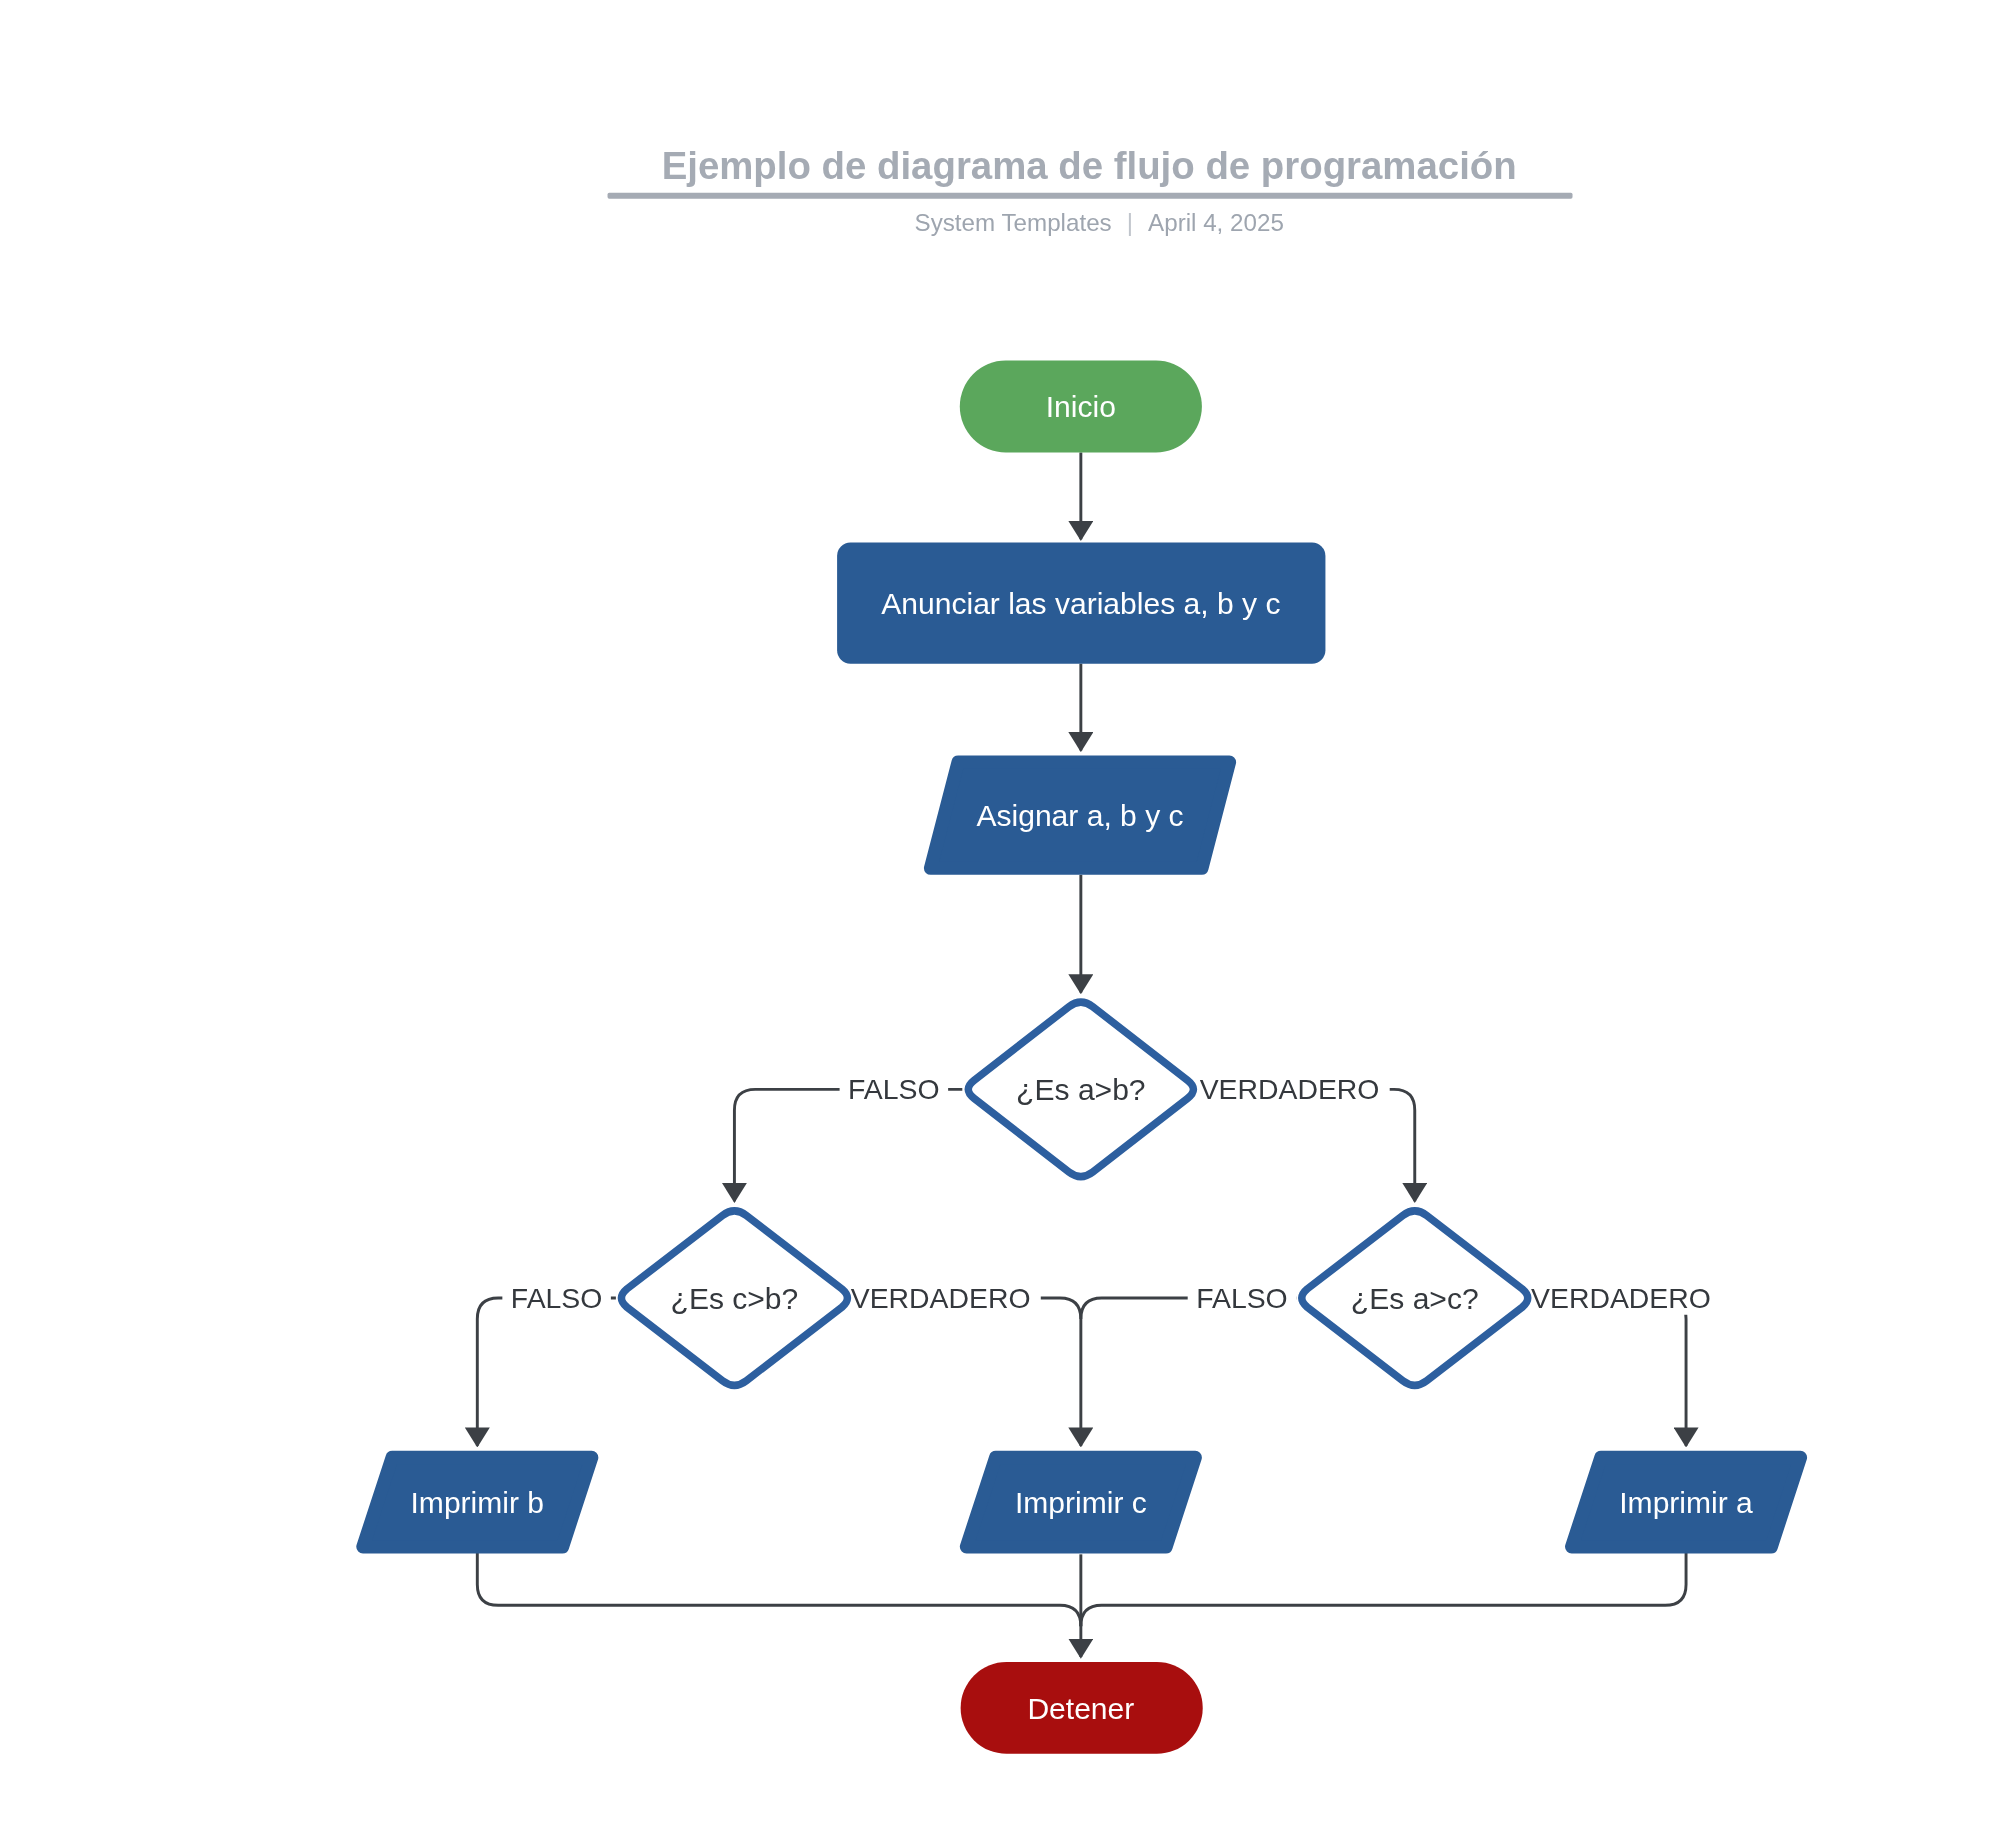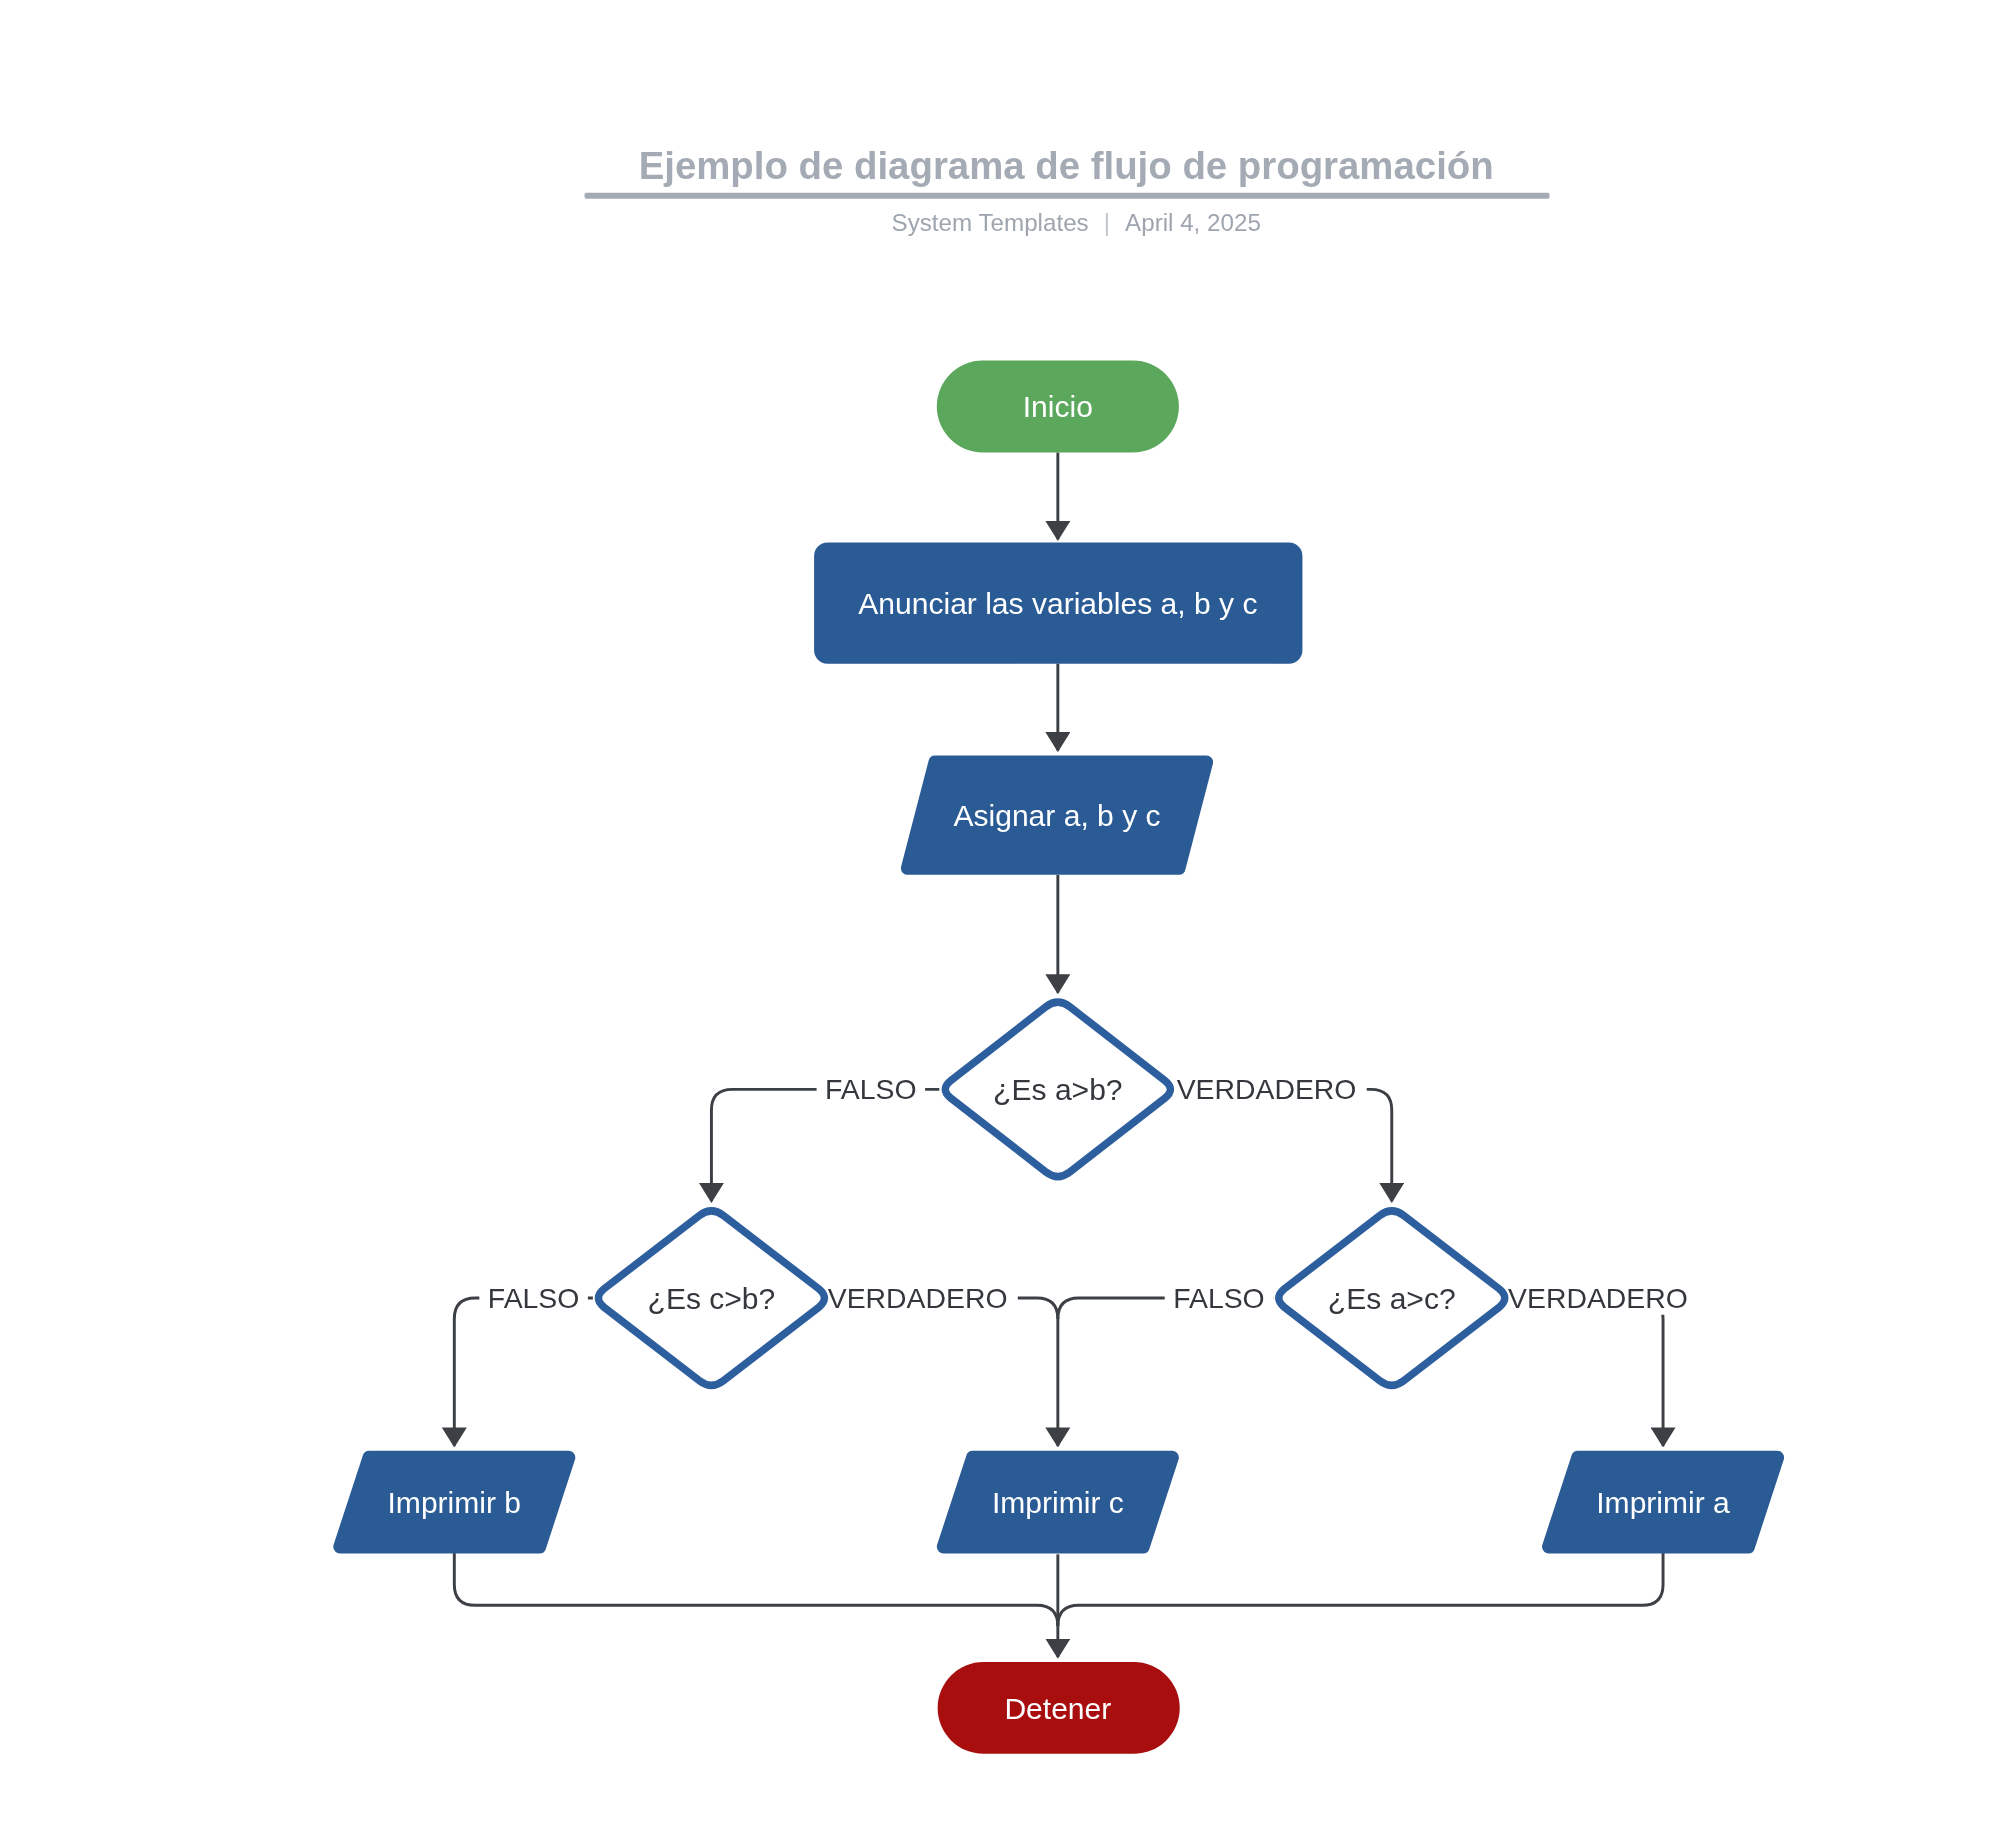--- a/index.html
+++ b/index.html
@@ -1,16 +1,16 @@
 <!DOCTYPE html>
 <html style="font-size:13.4px"><head>
 <meta charset="utf-8">
 <style>
   html,body{margin:0;padding:0;background:#ffffff;}
-  .page{width:1951px;height:1844px;background:#ffffff;position:relative;overflow:hidden;}
+  .page{width:1951px;height:1844px;background:#ffffff;position:relative;overflow:hidden;padding-left:23px;}
   svg text{font-family:"Liberation Sans", sans-serif;}
   .title-text{font-size:46px;font-weight:bold;fill:#A5ABB4;}
   .subtitle-text{font-size:29px;fill:#9EA5AF;}
   .subtitle-sep{fill:#C0C5CC;}
   .node-label{fill:#ffffff;font-size:36px;text-anchor:middle;}
   .decision-text{fill:#34383D;font-size:36px;text-anchor:middle;}
   .branch-label{fill:#34383D;font-size:34px;text-anchor:middle;}
   .edge{fill:none;stroke:#3C4045;stroke-width:3.5;}
   .label-bg{fill:#ffffff;}
   .diamond{fill:#ffffff;stroke-width:9;stroke-linejoin:round;}

